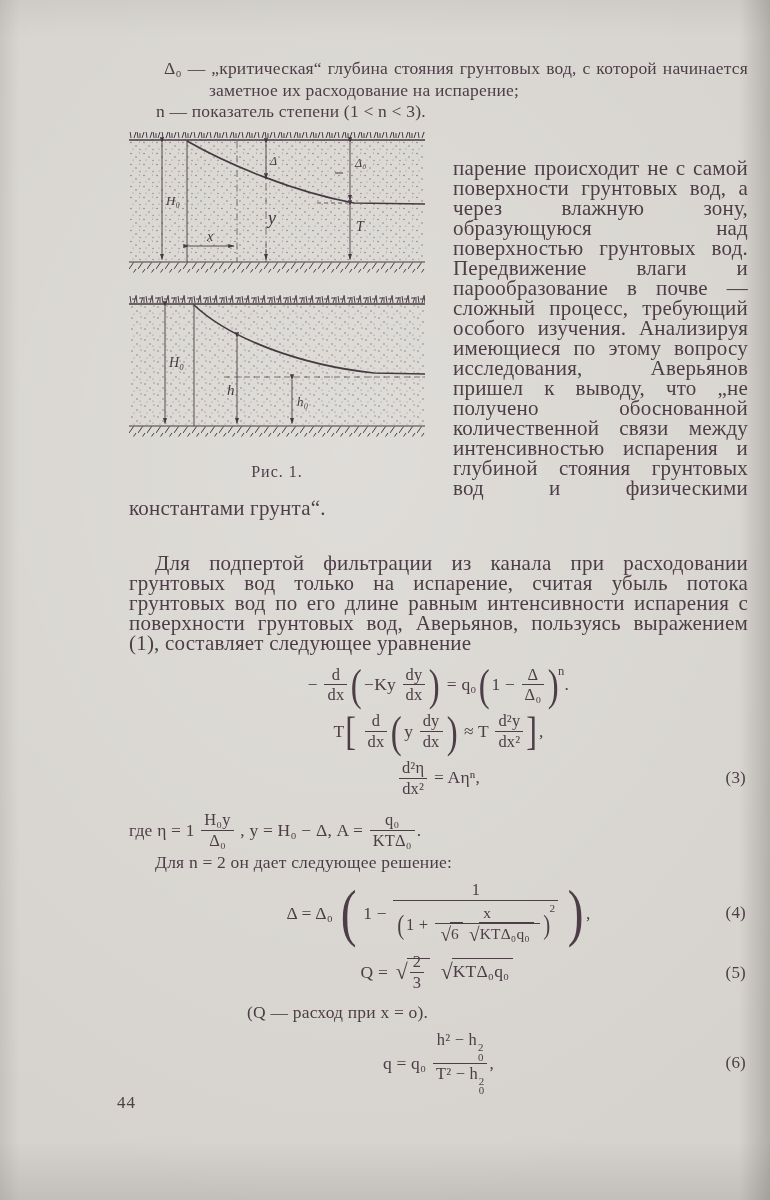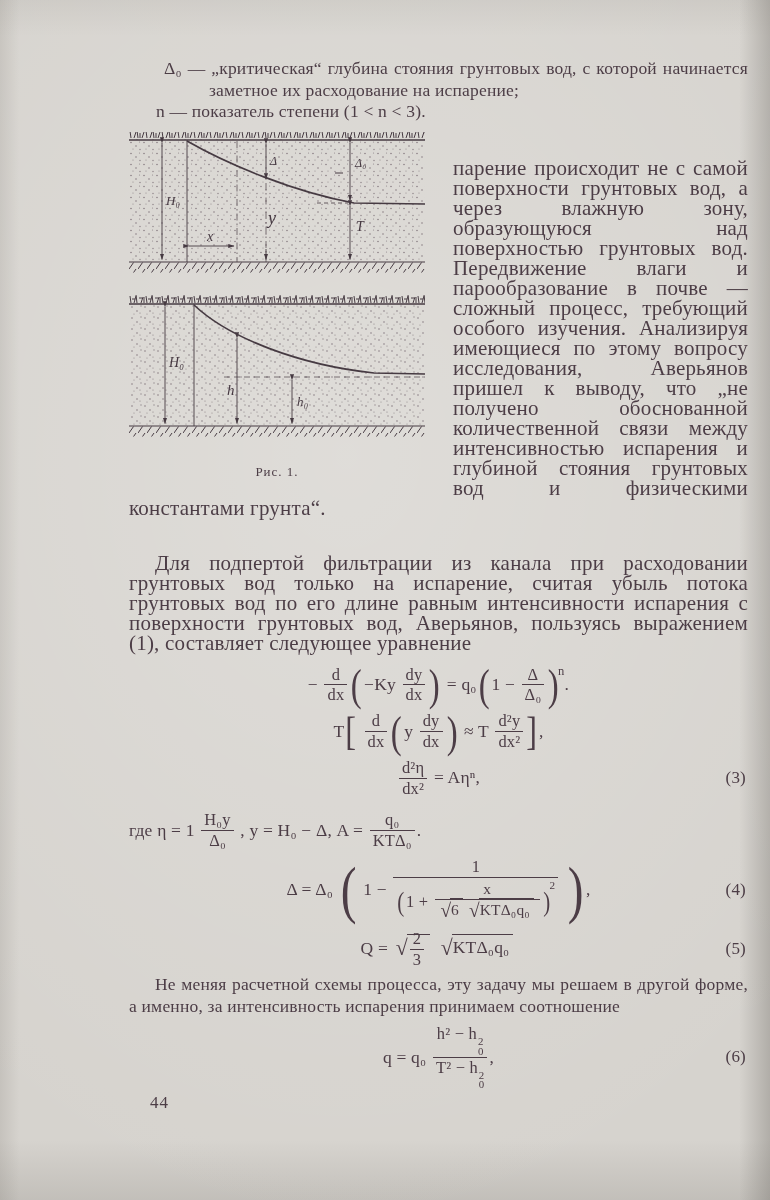--- a/index.html
+++ b/index.html
@@ -19,41 +19,41 @@
     letter-spacing:0.2px;
   }
   p{margin:0;}
   .hang{padding-left:80px;text-indent:-45px;}
   .m-n{margin-left:27px;}
   .ind{text-indent:26px;}
   .colp{font-size:21px;line-height:20px;margin-top:35px;}
   .figwrap{float:left;width:310px;padding:6px 0 4px 0;margin-right:14px;}
   .figwrap svg{display:block;}
   .fig2{margin-top:14px;}
-  .caption{width:296px;text-align:center;font-size:13px;margin-top:10px;letter-spacing:1px;}
+  .caption{width:296px;text-align:center;font-size:16px;margin-top:10px;letter-spacing:1px;}
   .disp{clear:none;position:relative;text-align:center;margin:8px 0 6px 0;white-space:nowrap;}
   .disp.cl{clear:both;}
   .eqno{position:absolute;right:2px;top:50%;transform:translateY(-50%);font-size:17px;}
   
   .mi{display:inline-block;vertical-align:middle;}
   .frac{display:inline-block;vertical-align:middle;text-align:center;line-height:1.08;font-size:0.94em;margin:0 2px;}
   .frac .num{display:block;padding:0 3px 1px 3px;border-bottom:1.2px solid #4c3d46;}
   .frac .den{display:block;padding:1px 3px 0 3px;}
   .bp{font-size:2.5em;font-weight:300;vertical-align:middle;line-height:0;display:inline-block;transform:scaleX(.75);}
   .bp.huge{font-size:3.6em;}
   .bp.med{font-size:1.7em;}
   .bk{font-size:2.3em;font-weight:300;vertical-align:middle;line-height:0;display:inline-block;transform:scaleX(.8);}
   .supn{vertical-align:1.15em;font-size:0.72em;margin-left:-3px;}
   .sup2{vertical-align:1.5em;font-size:0.68em;margin-left:-2px;}
   .ss{display:inline-flex;flex-direction:column;line-height:0.85;font-size:0.66em;vertical-align:-0.55em;text-align:left;margin-left:1px;}
   .rad{white-space:nowrap;margin:0 3px;}
   .rad .sign{font-size:1.25em;vertical-align:-0.1em;letter-spacing:-1px;}
   .rad .bar{border-top:1.3px solid #4c3d46;padding:2px 4px 0 1px;}
   .qnote{margin-left:118px;margin-top:10px;margin-bottom:4px;text-align:left;}
-  .pageno{position:absolute;left:150px;top:1093px;font-size:17px;letter-spacing:1px;}
+  .pageno{position:absolute;left:117px;top:1093px;font-size:17px;letter-spacing:1px;}
   .gde{ text-align:left;margin:14px 0 2px 0;}
   svg text{font-family:"Liberation Serif","DejaVu Serif",serif;fill:#453841;font-style:italic;}
 </style>
 </head>
 <body>
 
 <div class="content">
 
   <p class="hang">Δ₀ — „критическая“ глубина стояния грунтовых вод, с которой начинается заметное их расходование на испарение;</p>
   <p class="m-n">n — показатель степени (1 &lt; n &lt; 3).</p>
@@ -168,20 +168,21 @@
     <span class="eqno">(3)</span>
   </div>
 
   <div class="disp gde">
     <span class="mi">где  η = 1</span>
     <span class="frac"><span class="num">H₀y</span><span class="den">Δ₀</span></span>
     <span class="mi">,   y = H₀ − Δ,   A =</span>
     <span class="frac"><span class="num">q₀</span><span class="den">KTΔ₀</span></span><span class="mi">.</span>
   </div>
 
+  <p class="ind">Для n = 2 он дает следующее решение:</p>
 
   <div class="disp">
     <span class="mi">Δ = Δ₀</span>
     <span class="bp huge">(</span>
     <span class="mi">1 −</span>
     <span class="frac">
       <span class="num">1</span>
       <span class="den"><span class="bp med">(</span><span class="mi">1 +</span>
         <span class="frac">
           <span class="num">x</span>
@@ -193,22 +194,22 @@
     <span class="eqno">(4)</span>
   </div>
 
   <div class="disp">
     <span class="mi">Q =</span>
     <span class="rad"><span class="sign">√</span><span class="bar"><span class="frac"><span class="num">2</span><span class="den">3</span></span></span></span>
     <span class="rad"><span class="sign">√</span><span class="bar">KTΔ₀q₀</span></span>
     <span class="eqno">(5)</span>
   </div>
 
-
-  <p class="ind">Не меняя расчетной схемы процесса, эту задачу мы решаем в другой форме, а именно, за интенсивность испарения принимаем соотношение</p>
+  <p class="qnote">(Q — расход при x = о).</p>
+
 
   <div class="disp">
     <span class="mi">q = q₀</span>
     <span class="frac">
       <span class="num"><span>h²</span> <span>−</span> <span>h</span><span class="ss">
             <span>2</span>
             <span>0</span>
           </span></span>
       <span class="den"><span>T²</span> <span>−</span> <span>h</span><span class="ss">
             <span>2</span>

